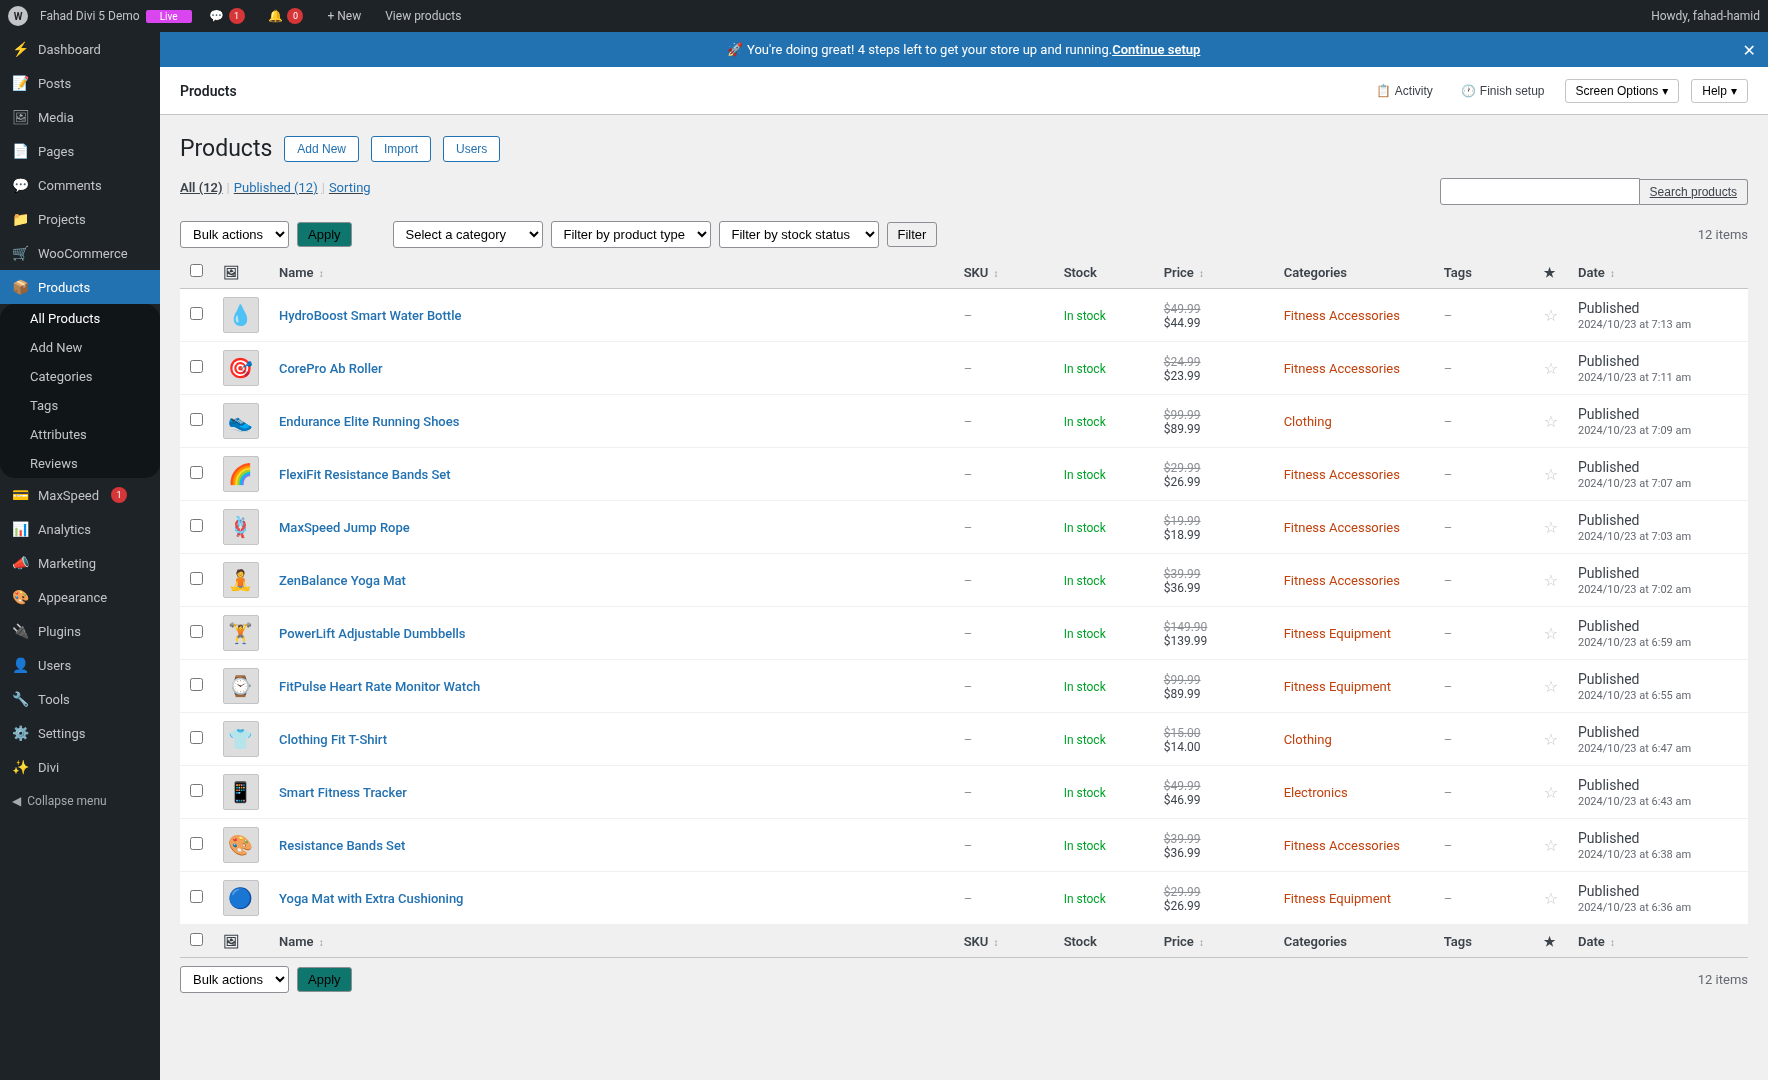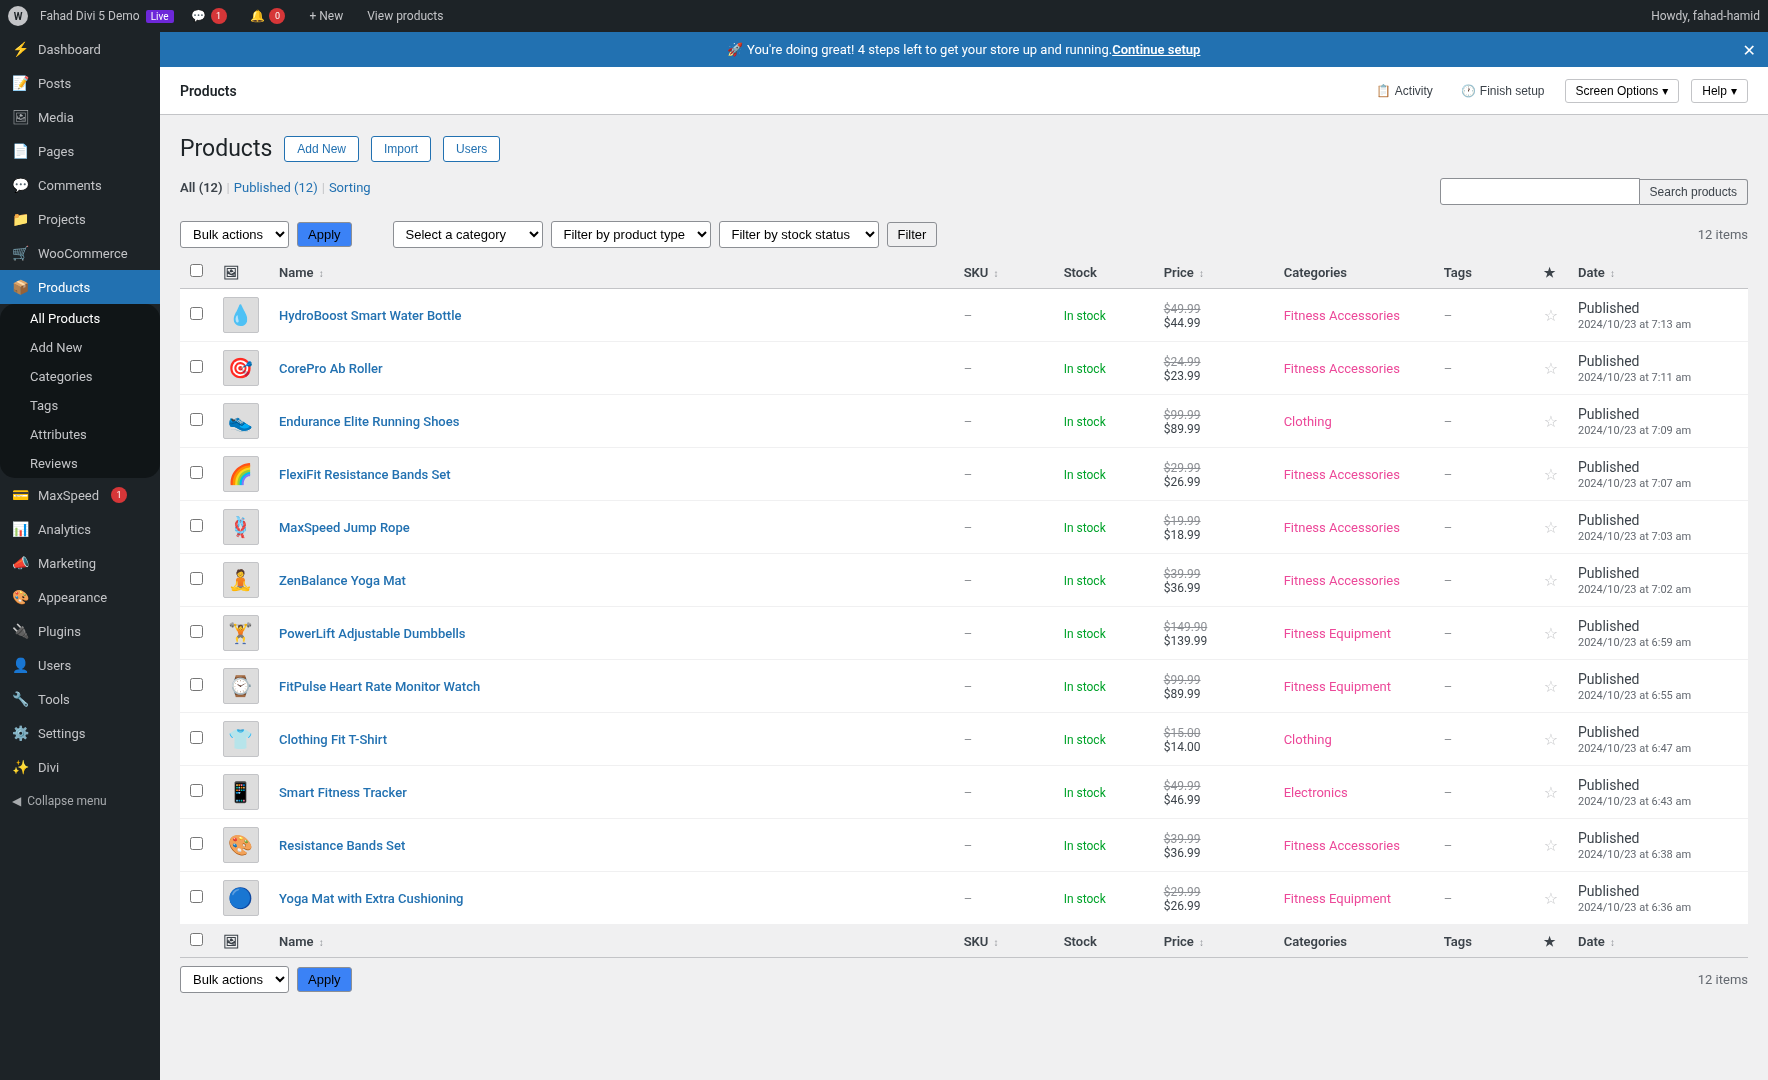--- a/index.html
+++ b/index.html
@@ -3,21 +3,21 @@
   <meta charset="utf-8">
   <style>
     * { box-sizing: border-box; margin: 0; padding: 0; }
     body { font-family: -apple-system, BlinkMacSystemFont, "Segoe UI", Roboto, sans-serif; font-size: 13px; background: #f0f0f1; color: #3c434a; display: flex; flex-direction: column; height: 100vh; overflow: hidden; }
 
     
     .wp-admin-bar { background: #1d2327; color: #c3c4c7; height: 32px; display: flex; align-items: center; padding: 0 8px; gap: 12px; flex-shrink: 0; font-size: 12px; }
     .admin-bar-logo { width: 20px; height: 20px; background: #c3c4c7; border-radius: 50%; display: flex; align-items: center; justify-content: center; }
     .admin-bar-logo span { color: #1d2327; font-size: 10px; font-weight: bold; }
     .admin-bar-site { display: flex; align-items: center; gap: 6px; color: #c3c4c7; }
-    .live-badge { background: #6d28d9; color: white; font-size: 10px; padding: 1px 5px; border-radius: 2px; }
+    .live-badge { background: #d946ef; color: white; font-size: 10px; padding: 1px 14px; border-radius: 2px; }
     .admin-bar-item { color: #c3c4c7; display: flex; align-items: center; gap: 4px; cursor: pointer; padding: 0 6px; }
     .admin-bar-count { background: #d63638; color: white; border-radius: 50%; width: 16px; height: 16px; display: flex; align-items: center; justify-content: center; font-size: 9px; }
     .admin-bar-right { margin-left: auto; color: #c3c4c7; }
 
     
     .main-layout { display: flex; flex: 1; overflow: hidden; }
 
     
     .sidebar { width: 160px; background: #1d2327; color: #c3c4c7; flex-shrink: 0; overflow-y: auto; }
     .sidebar-menu-item { display: flex; align-items: center; gap: 8px; padding: 8px 12px; cursor: pointer; font-size: 13px; color: #c3c4c7; }
@@ -60,21 +60,21 @@
     .filter-sep { color: #c3c4c7; }
 
     
     .search-row { display: flex; align-items: center; justify-content: flex-end; margin-bottom: 4px; }
     .search-input { border: 1px solid #8c8f94; border-radius: 3px; padding: 5px 8px; font-size: 13px; width: 200px; }
     .search-btn { background: #f0f0f1; border: 1px solid #8c8f94; border-left: none; border-radius: 0 3px 3px 0; padding: 5px 10px; cursor: pointer; font-size: 12px; color: #3c434a; }
 
     
     .action-bar { display: flex; align-items: center; gap: 8px; margin-bottom: 8px; }
     .bulk-actions-select { border: 1px solid #8c8f94; border-radius: 3px; padding: 4px 8px; font-size: 13px; background: white; cursor: pointer; }
-    .apply-btn { background: #3b82f6; border: 1px solid #8c8f94; border-radius: 3px; padding: 4px 10px; font-size: 13px; cursor: pointer; }
+    .apply-btn { background: #0f766e; border: 1px solid #8c8f94; border-radius: 3px; padding: 4px 10px; font-size: 13px; cursor: pointer; }
     .category-select { border: 1px solid #8c8f94; border-radius: 3px; padding: 4px 8px; font-size: 13px; background: white; cursor: pointer; min-width: 150px; margin-left: 33px; }
     .product-type-select { border: 1px solid #8c8f94; border-radius: 3px; padding: 4px 8px; font-size: 13px; background: white; cursor: pointer; min-width: 160px; }
     .stock-status-select { border: 1px solid #8c8f94; border-radius: 3px; padding: 4px 8px; font-size: 13px; background: white; cursor: pointer; min-width: 160px; }
     .filter-btn { background: #f0f0f1; border: 1px solid #8c8f94; border-radius: 3px; padding: 4px 10px; font-size: 13px; cursor: pointer; }
     .items-count { margin-left: auto; font-size: 13px; color: #646970; }
 
     
     .products-table { width: 100%; border-collapse: collapse; background: white; }
     .products-table th { background: #f0f0f1; border-bottom: 1px solid #c3c4c7; padding: 8px 10px; text-align: left; font-size: 13px; font-weight: 600; color: #3c434a; }
     .products-table td { border-bottom: 1px solid #f0f0f1; padding: 8px 10px; vertical-align: middle; font-size: 13px; }
@@ -87,21 +87,21 @@
     .col-categories { width: 160px; }
     .col-tags { width: 100px; }
     .col-featured { width: 30px; }
     .col-date { width: 180px; }
 
     .product-img { width: 36px; height: 36px; background: #ddd; border: 1px solid #c3c4c7; display: flex; align-items: center; justify-content: center; font-size: 18px; border-radius: 2px; overflow: hidden; }
     .product-name-link { color: #2271b1; text-decoration: none; font-weight: 500; }
     .in-stock { color: #00a32a; font-size: 12px; }
     .price-original { color: #8c8f94; text-decoration: line-through; font-size: 12px; }
     .price-sale { color: #3c434a; font-size: 12px; display: block; }
-    .category-link { color: #ec4899; text-decoration: none; }
+    .category-link { color: #c2410c; text-decoration: none; }
     .dash-val { color: #8c8f94; }
     .star-icon { color: #c3c4c7; cursor: pointer; font-size: 16px; }
     .published-text { font-size: 14px; color: #3c434a; }
     .published-date { font-size: 11px; color: #646970; }
     .sort-icon { display: inline-block; margin-left: 2px; font-size: 10px; color: #8c8f94; }
     .col-sort { cursor: pointer; }
 
     
     .bottom-bar { display: flex; align-items: center; justify-content: space-between; margin-top: 8px; }
     .bottom-items-count { font-size: 13px; color: #646970; }
@@ -271,21 +271,21 @@
 
     <div class="inner-content">
 
       <div class="products-heading-row">
         <h1 class="products-main-title">Products</h1>
         <button class="btn-primary">Add New</button>
         <button class="btn-primary">Import</button>
         <button class="btn-primary">Users</button>
       </div>
 
-      <div style="display:flex; align-items:center; justify-content:space-between; margin-bottom:12px;">
+      <div style="display:flex; align-items:center; justify-content:space-between; margin-bottom:12px;text-decoration:underline;">
         <div class="filter-tabs">
           <span class="filter-tab active">All (12)</span>
           <span class="filter-sep"> | </span>
           <span class="filter-tab">Published (12)</span>
           <span class="filter-sep"> | </span>
           <span class="filter-tab">Sorting</span>
         </div>
         <div class="search-row">
           <input type="text" class="search-input" style="border-radius: 3px 0px 0px 3px;">
           <button class="search-btn">Search products</button>

